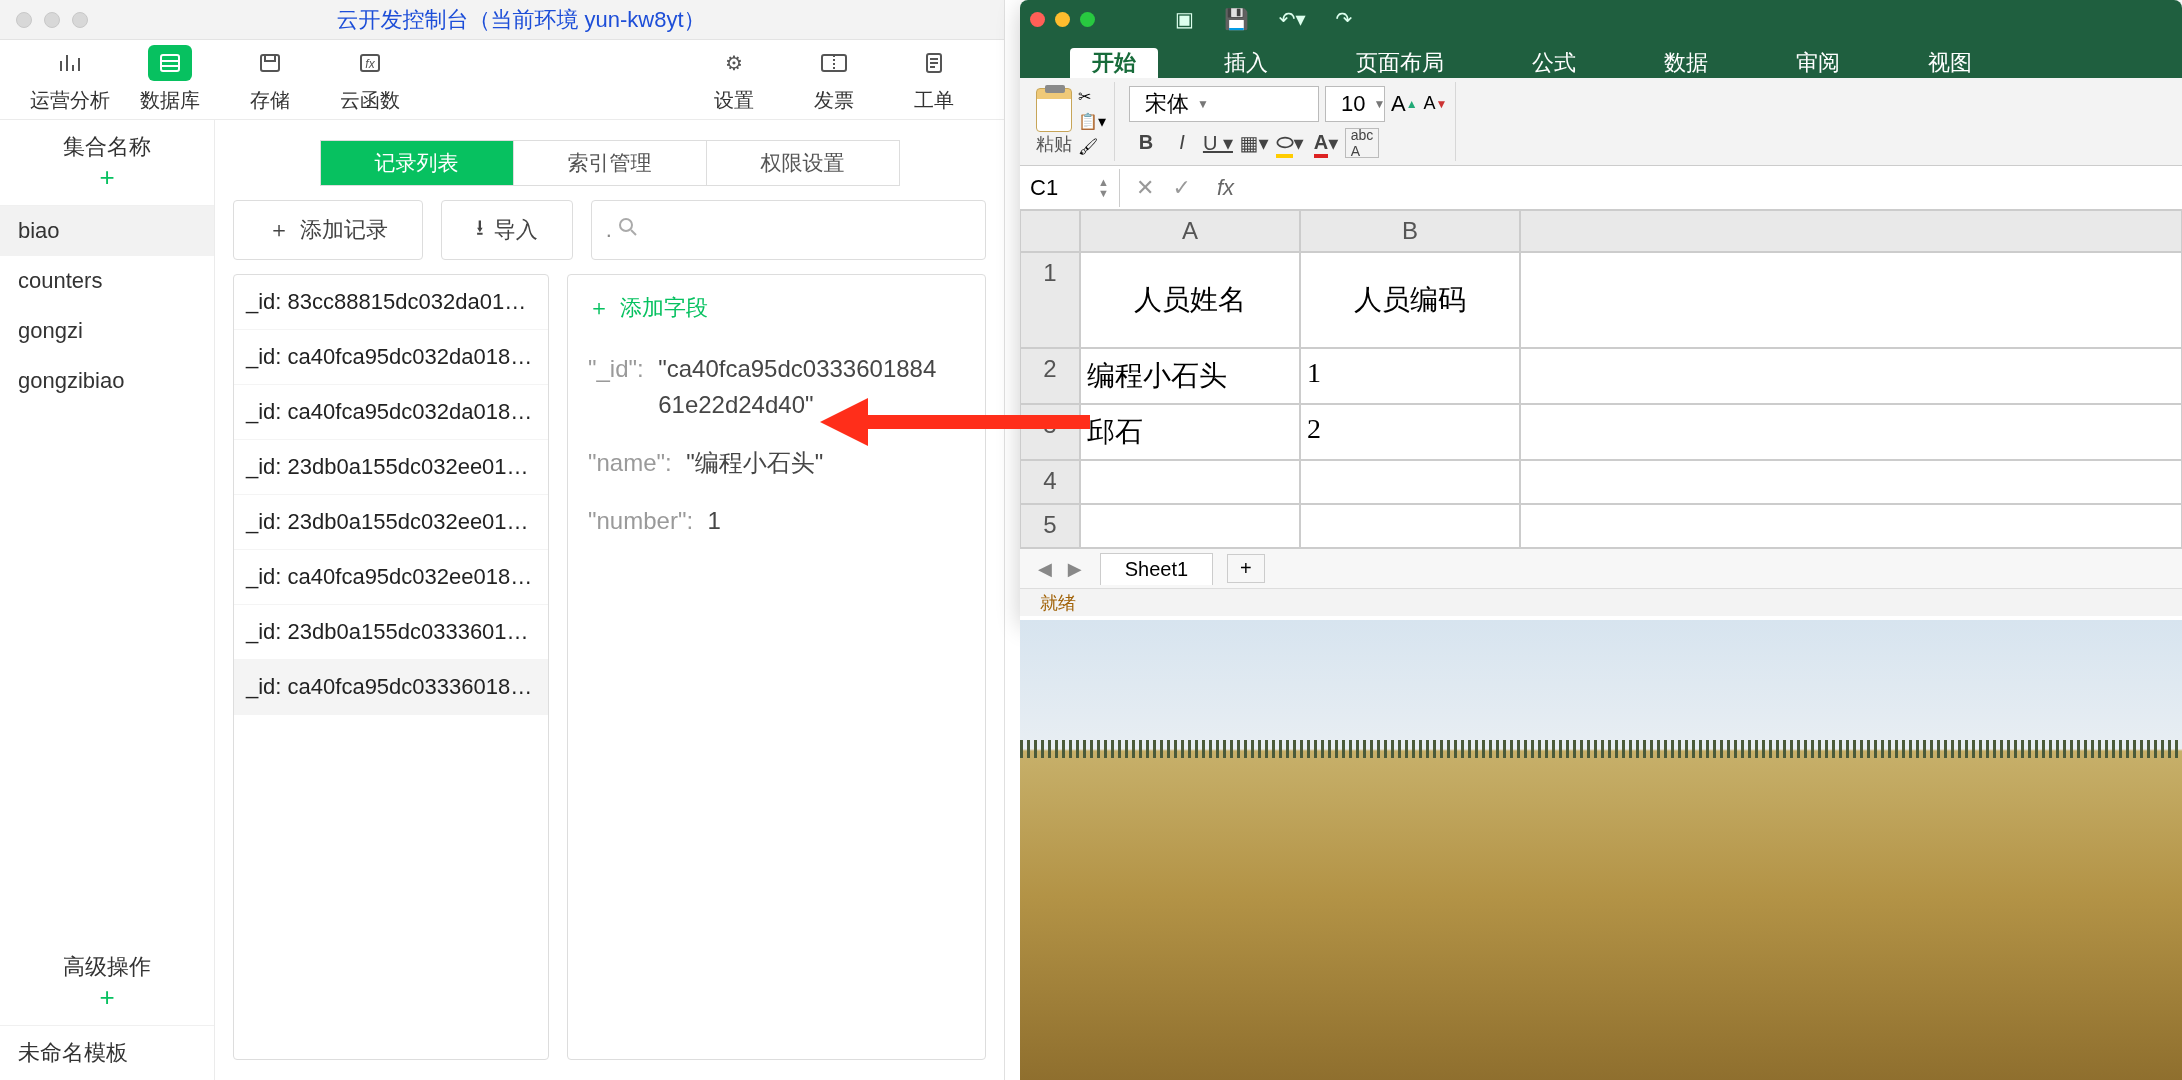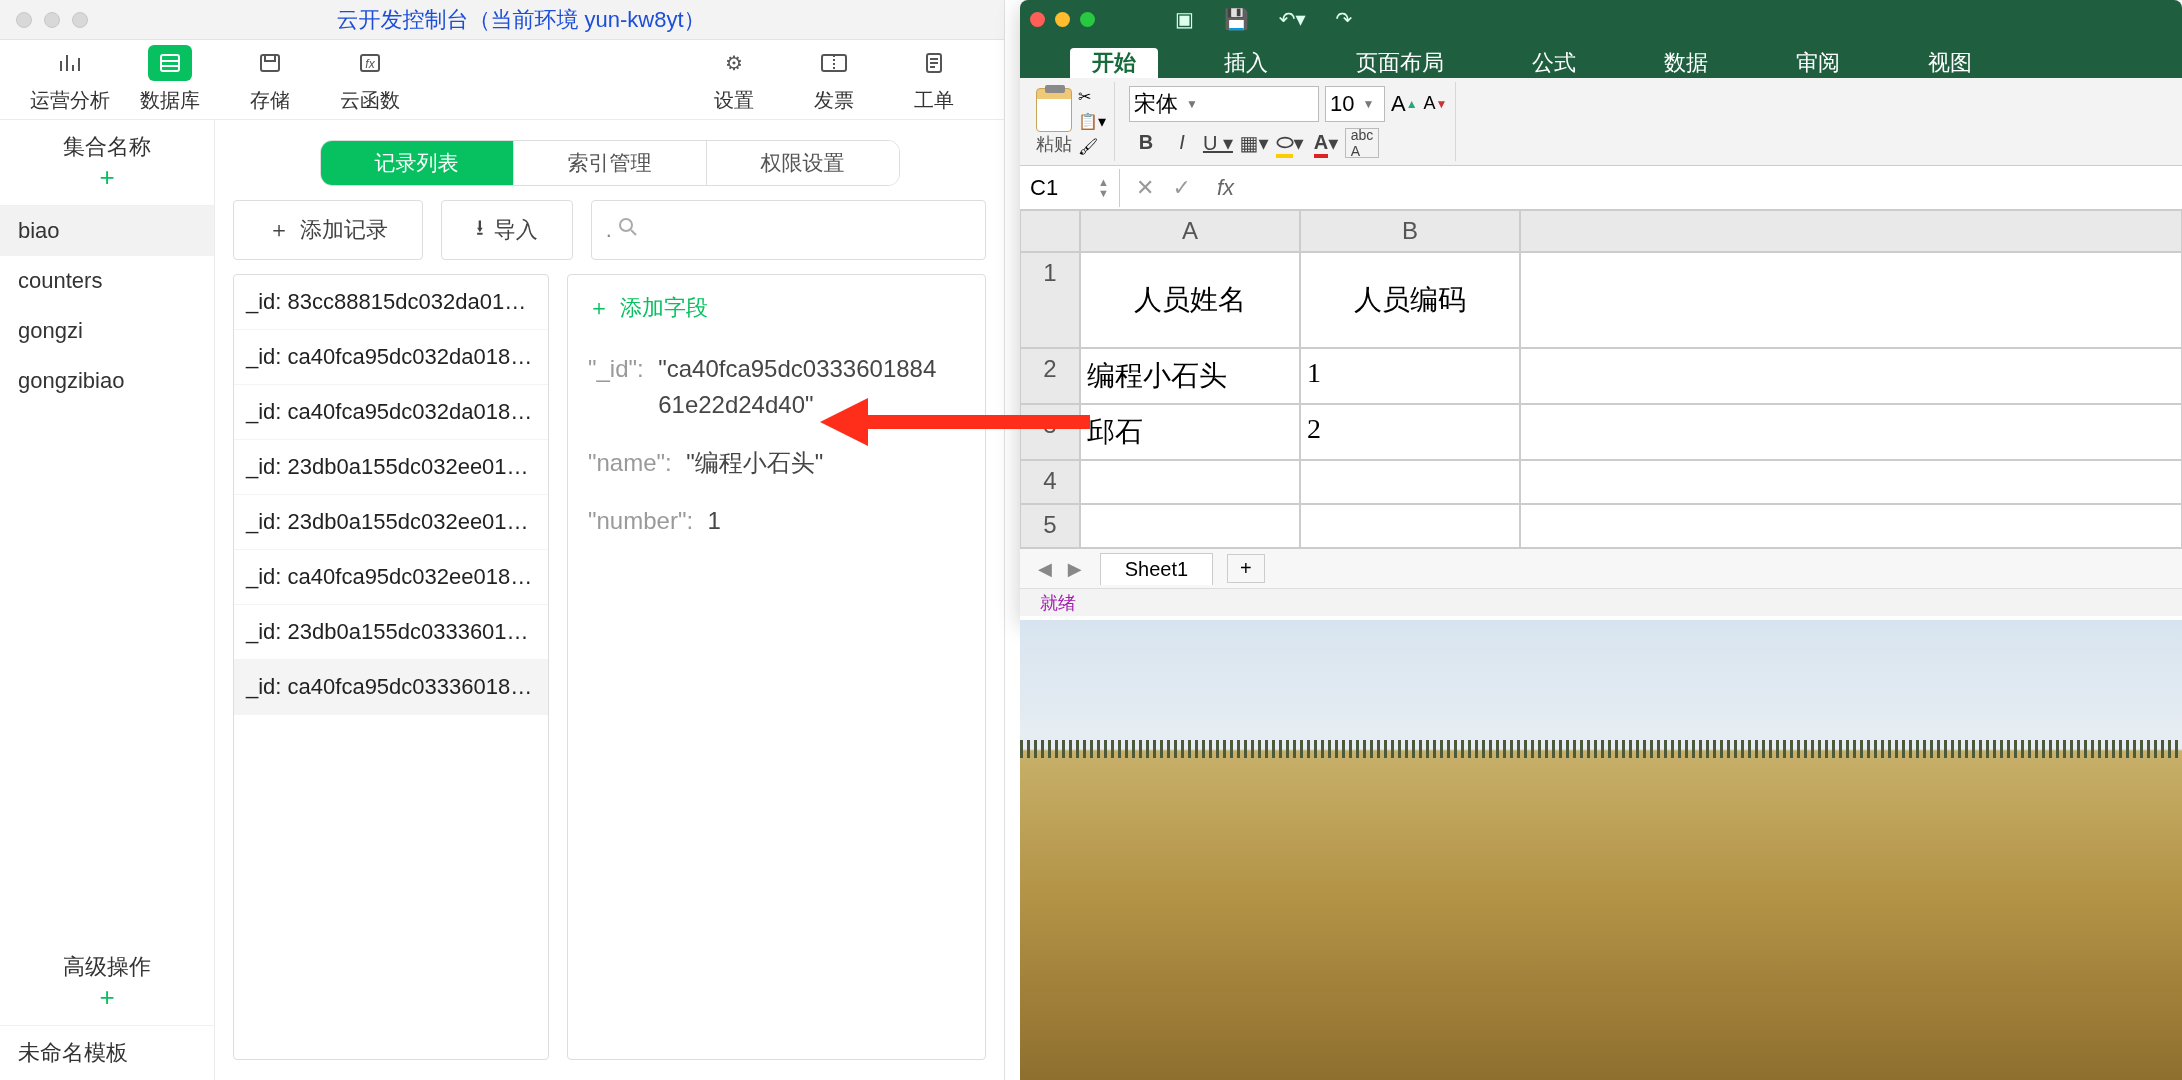--- a/index.html
+++ b/index.html
@@ -18,21 +18,21 @@
 .tb-label { font-size:20px; color:#333; margin-top:6px; }
 .tb-spacer { flex:1; }
 .cloud-body { display:flex; height:calc(100% - 120px); }
 .cloud-sidebar { width:215px; border-right:1px solid #ebebeb; display:flex; flex-direction:column; }
 .side-section-hdr { display:flex; align-items:center; justify-content:space-between; padding:12px 18px; font-size:22px; color:#333; border-bottom:1px solid #f0f0f0;flex-direction:column;}
 .plus { color:#07c160; font-size:26px; font-weight:300; cursor:pointer;}
 .side-item { padding:12px 18px; font-size:22px; color:#333; cursor:pointer;}
 .side-item.selected { background:#f2f2f2; }
 .side-gap { flex:1; }
 .cloud-main { flex:1; padding:20px 18px; display:flex; flex-direction:column; }
-.tabs { display:flex; margin:0 auto 14px; border:1px solid #ddd; border-radius:12px; overflow:hidden;}
+.tabs { display:flex; margin:0 auto 14px; border:1px solid #ddd; border-radius:0; overflow:hidden;}
 .tab { padding:8px 54px; font-size:21px; color:#555; background:#fff; cursor:pointer; border-right:1px solid #ddd;}
 .tab:last-child{border-right:none;}
 .tab.active { background:#07c160; color:#fff; }
 .action-row { display:flex; gap:18px; margin-bottom:14px; }
 .btn { display:flex; align-items:center; justify-content:center; gap:10px; padding:10px 34px; border:1px solid #ddd; border-radius:4px; font-size:22px; color:#444; background:#fff; cursor:pointer;}
 .search-box { flex:1; display:flex; align-items:center; border:1px solid #ddd; border-radius:4px; padding:0 14px; }
 .search-box input { flex:1; border:none; outline:none; font-size:21px; color:#555; padding:10px 6px; background:transparent;}
 .search-box .mag { color:#aaa; font-size:22px;}
 .dot { color:#888; font-size:22px; margin-right:6px;}
 .records-pane { display:flex; gap:18px; flex:1; min-height:0;}
@@ -56,21 +56,21 @@
 .ex-quick { display:flex; gap:30px; color:#dfe; font-size:20px; }
 .ex-quick span{cursor:pointer;}
 .ex-ribbon-tabs { height:40px; background:#1f5f3f; display:flex; align-items:flex-end; padding:0 6px; }
 .rt { padding:0 22px; color:#fff; font-size:22px; cursor:pointer;margin-left:44px;}
 .rt.active { background:#fff; color:#176b3a; font-weight:600; border-radius:4px 4px 0 0;}
 .ex-ribbon { height:88px; background:#f3f3f3; border-bottom:1px solid #ccc; display:flex; align-items:center; padding:4px 8px; gap:6px;}
 .rgrp { display:flex; align-items:center; gap:4px; padding:0 8px; border-right:1px solid #d7d7d7; height:100%;}
 .paste-ico { width:36px; height:44px; background:linear-gradient(#efc978,#efc978) top/100% 10px no-repeat,#fff; border:1px solid #c7a558; border-radius:4px; position:relative;}
 .paste-ico::after{content:"";position:absolute;top:-4px;left:8px;width:20px;height:8px;background:#8a8a8a;border-radius:2px;}
 .small { font-size:18px; color:#555;}
-.rsel { border:1px solid #bbb; background:#fff; padding:2px 4px; font-size:22px; display:flex; align-items:center; gap:8px; cursor:pointer;}
+.rsel { border:1px solid #bbb; background:#fff; padding:2px 15px; font-size:22px; display:flex; align-items:center; gap:8px; cursor:pointer;}
 .caret{font-size:12px;color:#777;}
 .fmt-btn { width:34px; height:30px; display:flex; align-items:center; justify-content:center; font-size:20px; cursor:pointer; color:#444;}
 .fmt-btn.bold{font-weight:700;} .fmt-btn.ital{font-style:italic;} .fmt-btn.und{text-decoration:underline;}
 .underline-A { position:relative; font-weight:700; }
 .underline-A::after{content:"";position:absolute;left:0;right:0;bottom:-4px;height:4px;}
 .underline-A.red::after{background:#d22;}
 .underline-A.yel::after{background:#fc0;}
 .fmt-row{display:flex;gap:2px;}
 .rgrp.col2 { flex-direction:column; align-items:flex-start; justify-content:center; gap:6px;}
 .Aarrow{display:flex;align-items:center;gap:0;}
@@ -84,21 +84,21 @@
 .fb-input { flex:1; font-size:20px; padding:0 6px;}
 .ex-grid { display:grid; grid-template-columns:60px 220px 220px 1fr; }
 .colhdr,.rowhdr { background:#e9e9e9; border:1px solid #ccc; text-align:center; font-size:24px; color:#555; padding:6px 0;}
 .corner{background:#e9e9e9;border:1px solid #ccc;}
 .cell { border:1px solid #ccc; font-size:28px; text-align:left; padding:8px 6px; min-height:44px; font-family:"Songti SC","SimSun",serif;}
 .cell.r1 { min-height:96px; display:flex; align-items:center; justify-content:center; }
 .ex-sheetbar { height:40px; border-top:1px solid #ccc; display:flex; align-items:center; padding:0 10px; background:#f7f7f7;}
 .nav-tri { font-size:18px; color:#888; padding:0 8px; cursor:pointer;}
 .sheet-tab { border:1px solid #ccc; border-bottom:none; padding:4px 24px; font-size:20px; background:#fff; cursor:pointer; margin-left:10px;}
 .sheet-add { margin-left:14px; border:1px solid #ccc; padding:2px 12px; font-size:20px; cursor:pointer;}
-.ex-status { height:28px; background:#f3f3f3; border-top:1px solid #ddd; font-size:18px; color:#a21caf; padding:2px 20px;}
+.ex-status { height:28px; background:#f3f3f3; border-top:1px solid #ddd; font-size:18px; color:#a16207; padding:2px 20px;}
 
 
 .landscape { position:absolute; left:1020px; top:620px; width:1162px; height:460px;
   background:linear-gradient(#d7e4ef 0%,#e8eef3 28%,#c7b06a 28.5%,#b39346 60%,#8f6f2e 100%);}
 .horizon-trees{position:absolute;top:26%;left:0;right:0;height:18px;background:repeating-linear-gradient(90deg,#4a5a3a 0 3px,transparent 3px 7px);}
 
 
 .arrow { position:absolute; left:820px; top:392px; width:280px; height:60px; pointer-events:none;}
 .arrow svg { width:100%; height:100%; overflow:visible;}
 </style>

